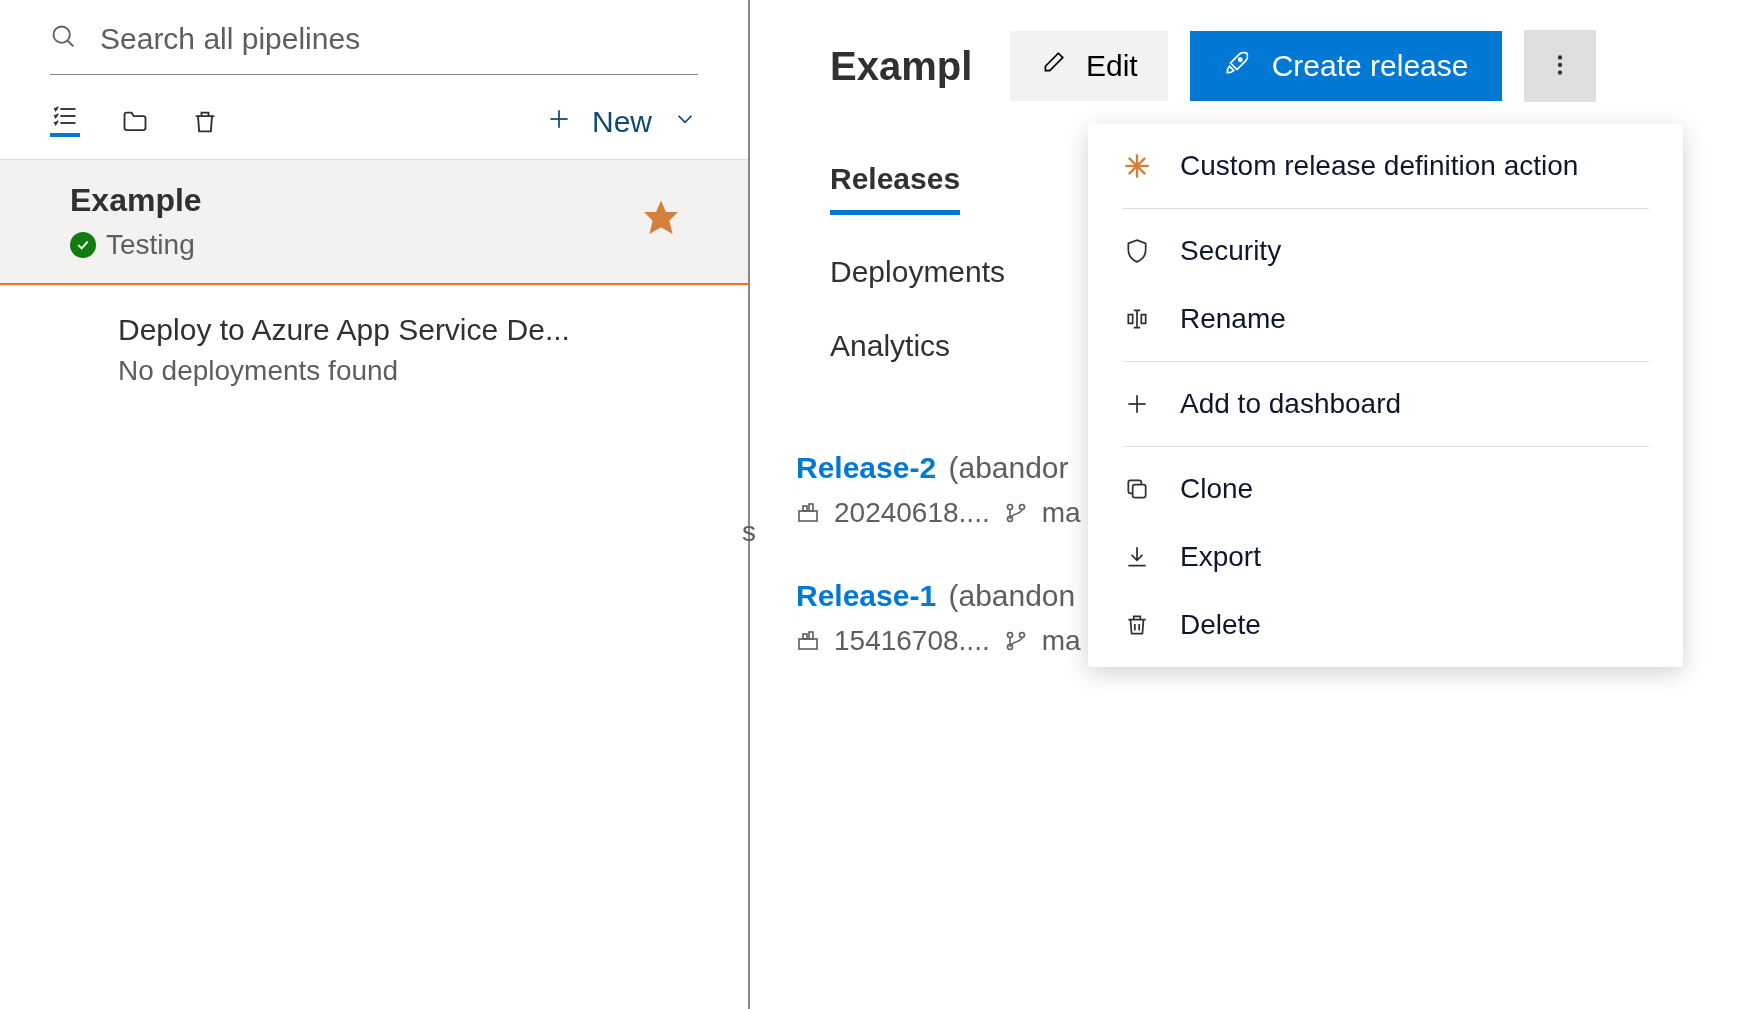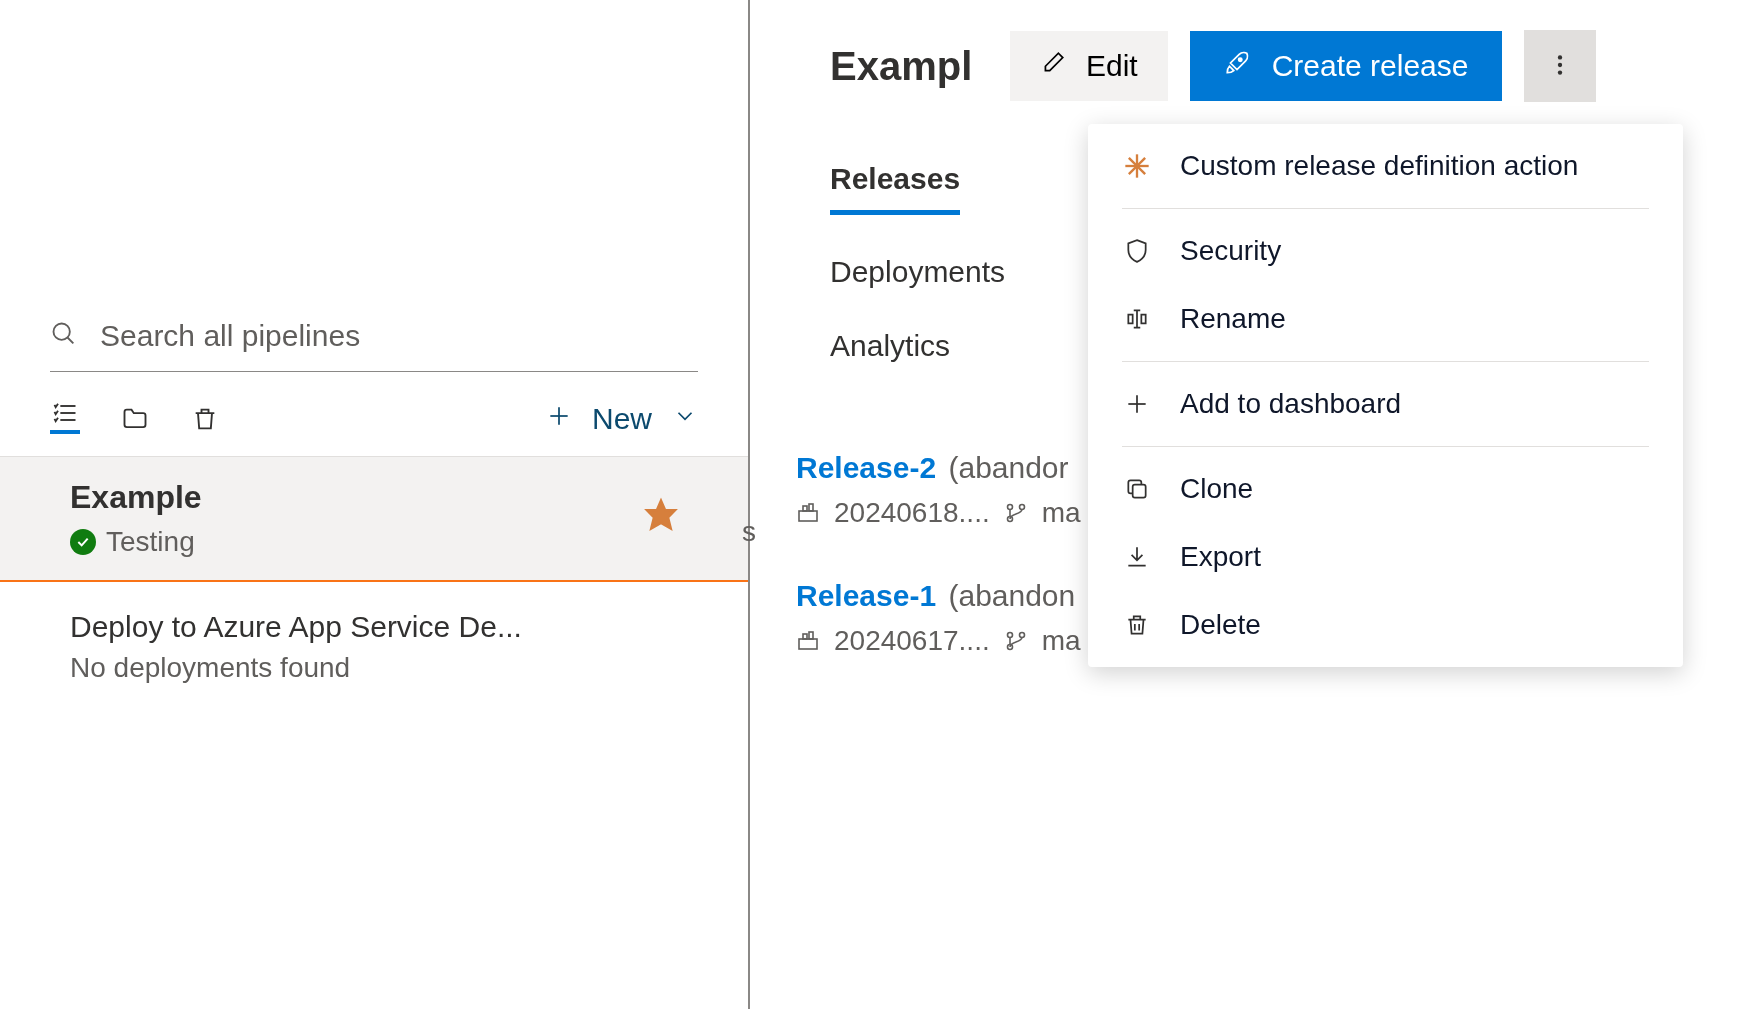--- a/index.html
+++ b/index.html
@@ -11,21 +11,20 @@
   height: 1009px;
   overflow: hidden;
   position: relative;
 }
 .layout { display: flex; height: 100%; }
 .sidebar {
   width: 750px;
   border-right: 2px solid #8a8886;
   display: flex;
   flex-direction: column;
-  justify-content: center;
 }
 .search-wrap { padding: 10px 50px 0 50px; }
 .search-box {
   display: flex;
   align-items: center;
   border-bottom: 1px solid #8a8886;
   padding: 12px 0 18px 0;
   gap: 22px;
 }
 .search-box svg { width: 28px; height: 28px; color: #605e5c; }
@@ -85,21 +84,21 @@
   display: inline-flex;
   align-items: center;
   justify-content: center;
   color: #fff;
 }
 .pipeline-status {
   font-size: 28px;
   color: #605e5c;
 }
 .star { position: absolute; right: 70px; top: 50%; transform: translateY(-50%); color: #d67f3c; font-size: 36px; }
-.sub-item { padding: 28px 70px; }
+.sub-item { padding: 28px 70px; margin-left: 48px; }
 .sub-title { font-size: 30px; color: #323130; }
 .sub-sub { font-size: 28px; color: #605e5c; margin-top: 8px; }
 
 .main { flex: 1; position: relative; padding: 30px 0 0 0; }
 .header-row {
   display: flex;
   align-items: center;
   gap: 22px;
   padding: 0 50px 0 80px;
 }
@@ -361,21 +360,21 @@
           <span class="release-status">(abandon</span>
         </div>
         <div class="release-meta">
           <span class="meta-icon">
             <svg viewBox="0 0 24 24" width="24" height="24">
                 <rect x="3" y="10" width="18" height="10"></rect>
                 <rect x="7" y="5" width="4" height="5"></rect>
                 <rect x="13" y="3" width="4" height="7"></rect>
               </svg>
           </span>
-          <span>20240617....</span>
+          <span>15416708....</span>
           <span class="meta-icon">
             <svg viewBox="0 0 24 24" width="24" height="24">
                 <circle cx="6" cy="6" r="2.5"></circle>
                 <circle cx="18" cy="6" r="2.5"></circle>
                 <circle cx="6" cy="18" r="2.5"></circle>
                 <path d="M6 8v8M18 8c0 6-12 4-12 10"></path>
               </svg>
           </span>
           <span>ma</span>
         </div>

